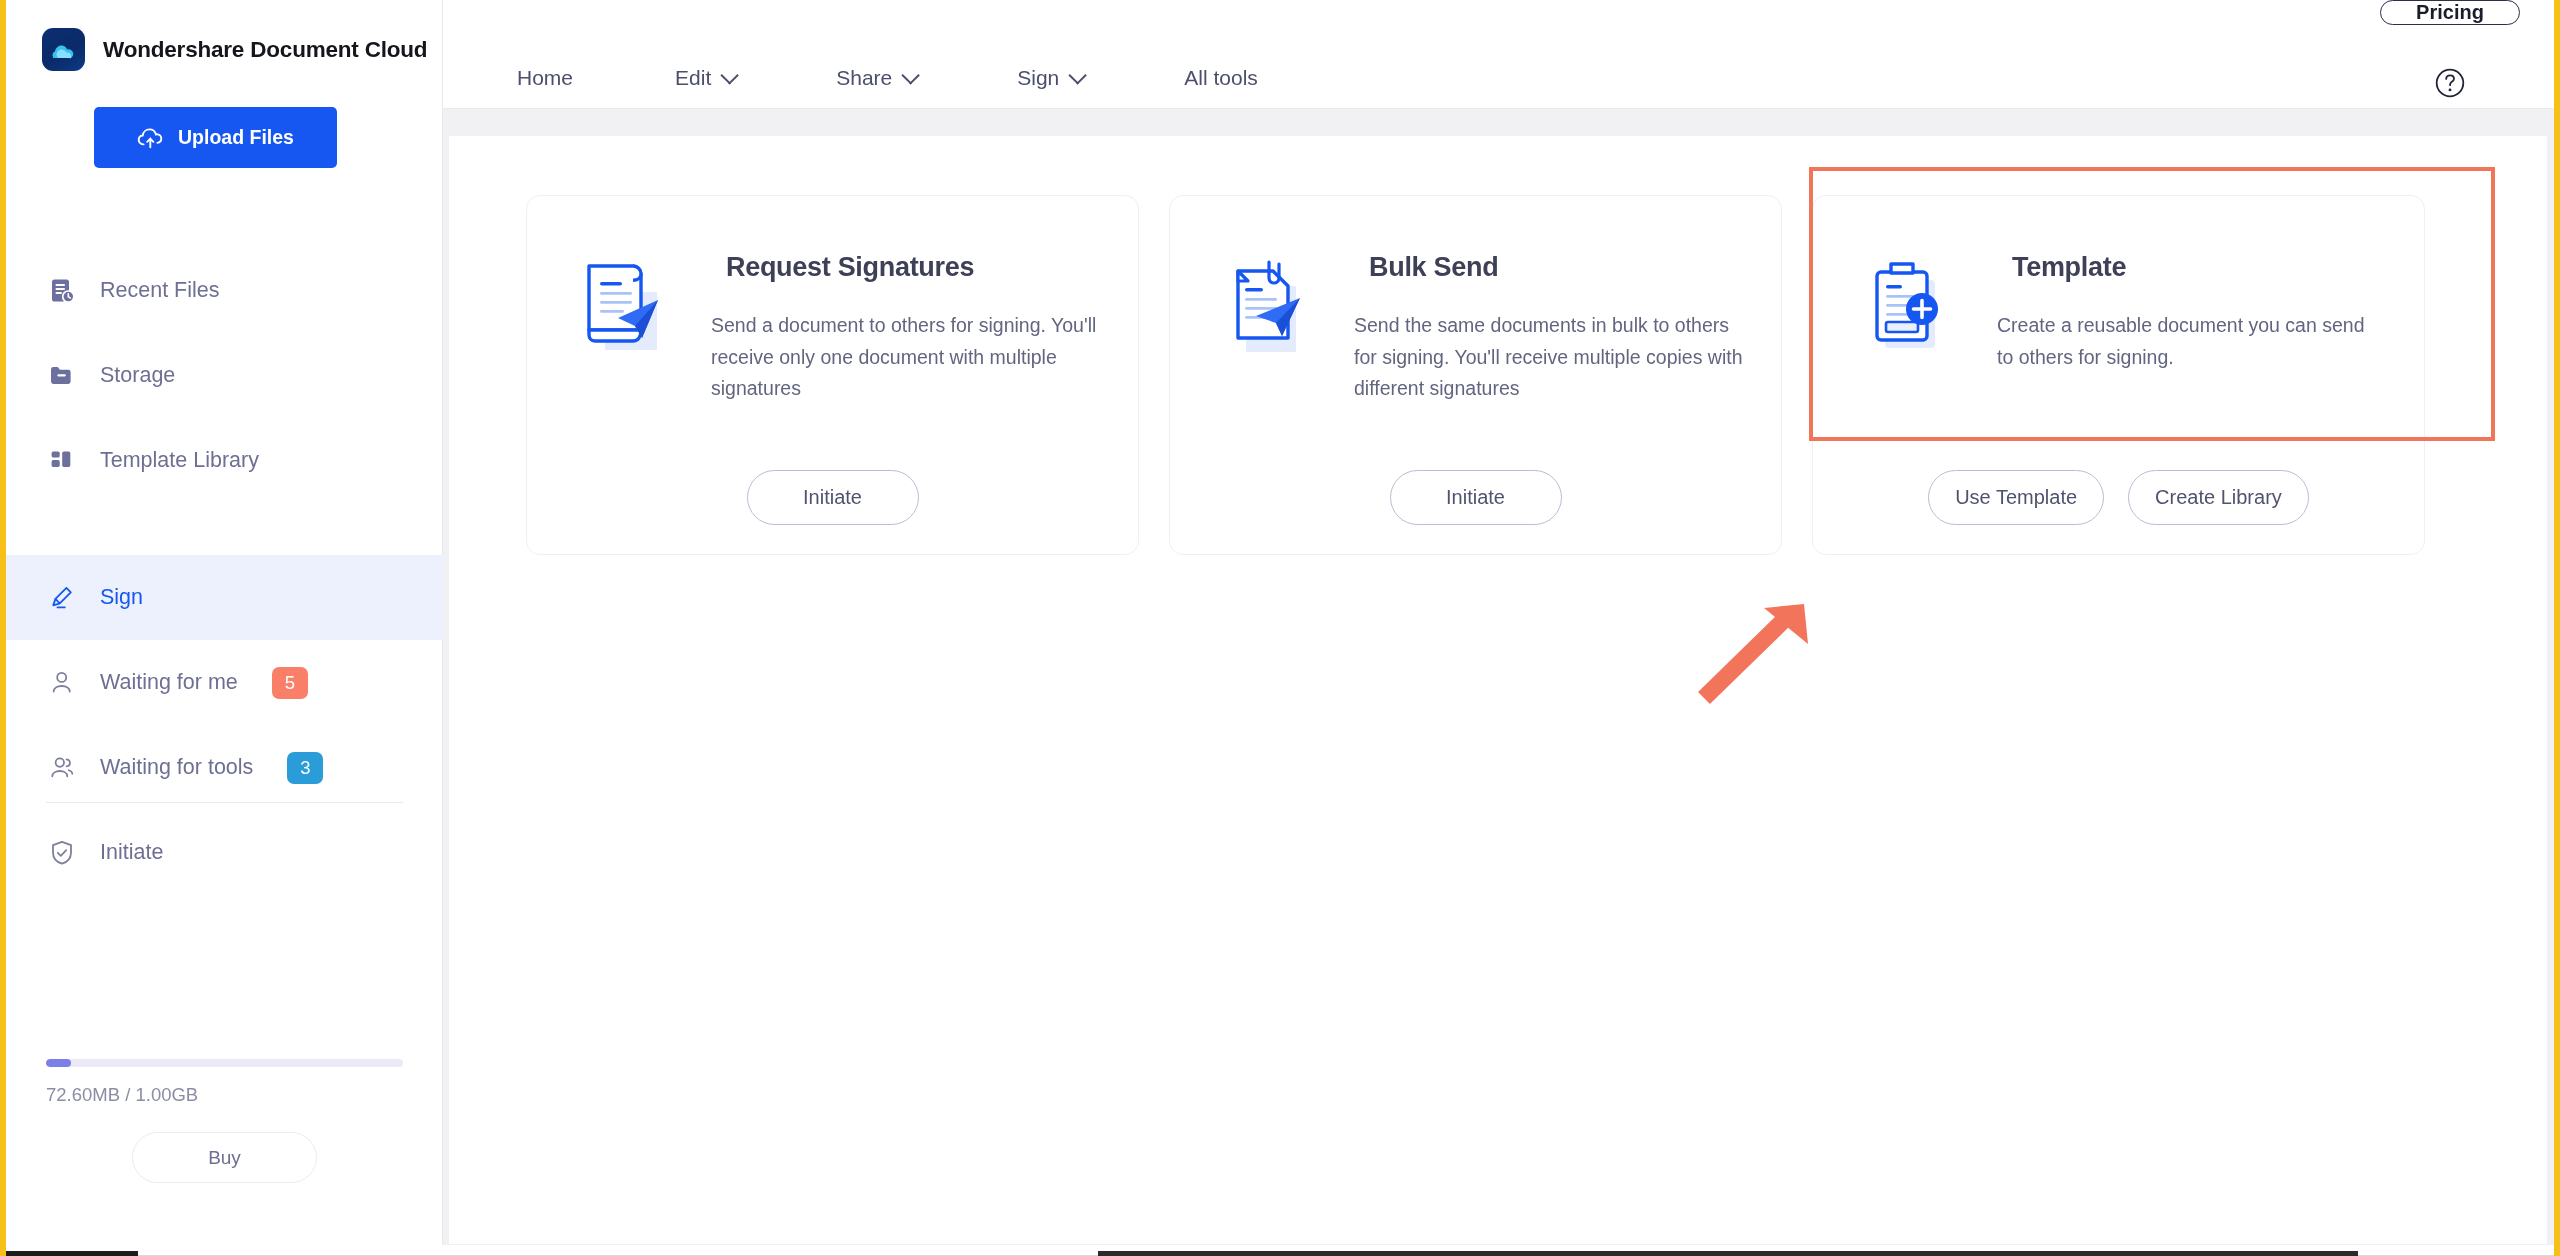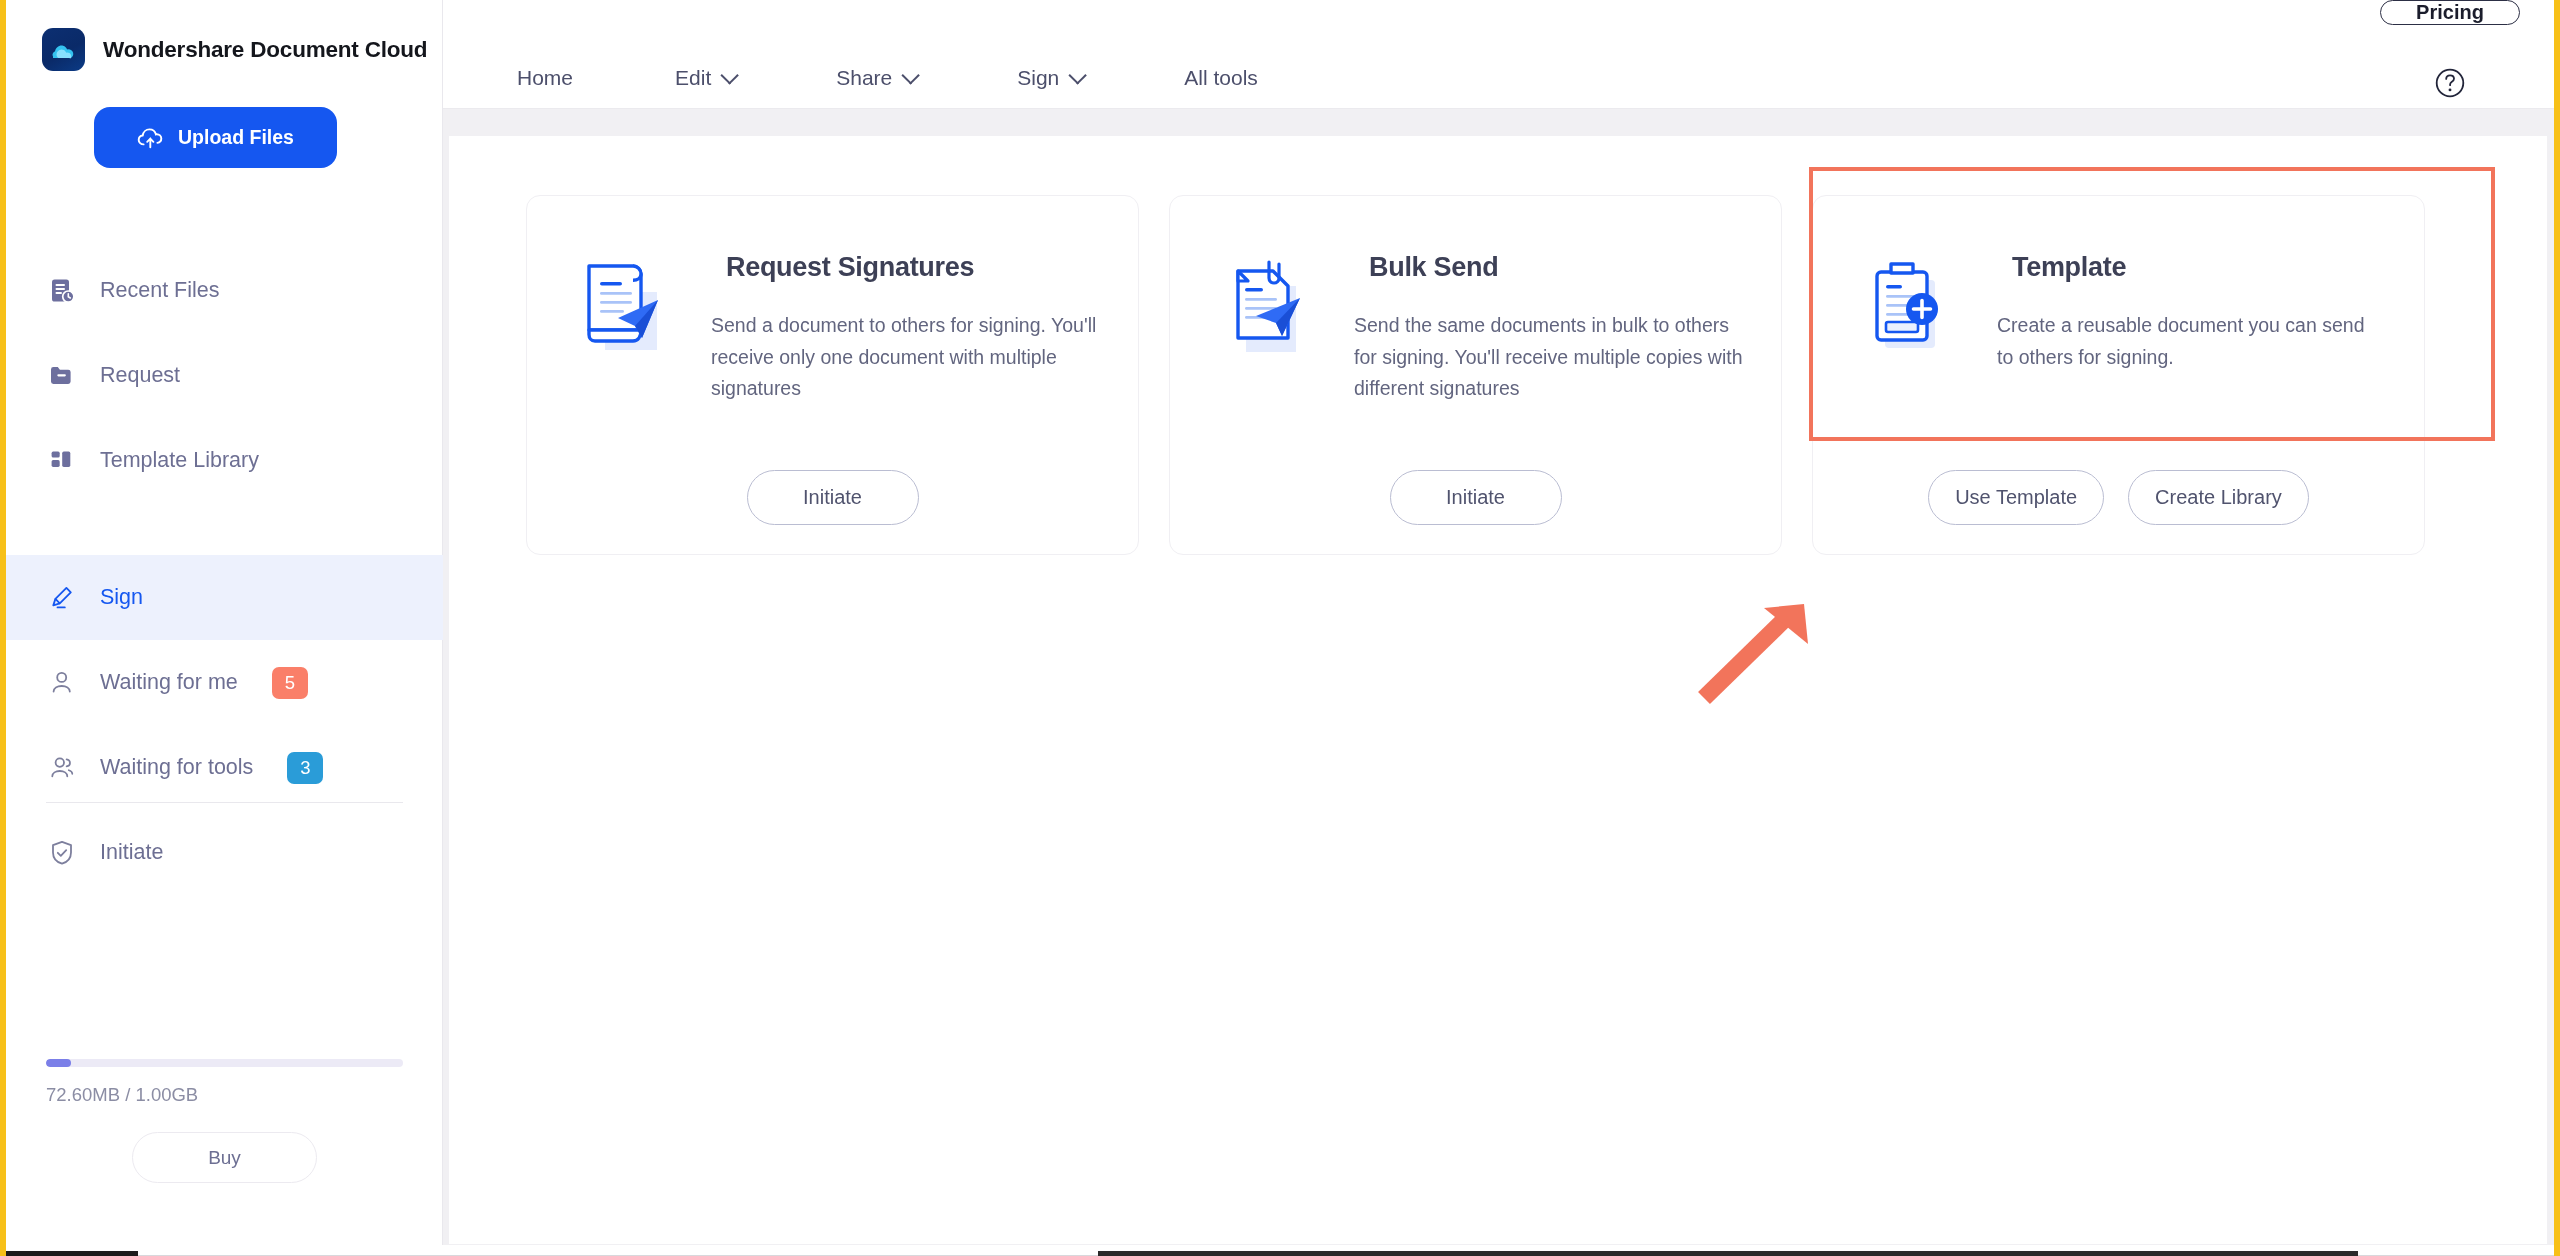--- a/index.html
+++ b/index.html
@@ -37,21 +37,21 @@
   }
   .brand-name {
     font-size: 22.5px; font-weight: bold; color: #14161c;
     letter-spacing: -0.2px; white-space: nowrap;
   }
 
   .upload-btn {
     position: absolute; left: 88px; top: 107px;
     width: 243px; height: 61px;
     background: #1557f0; color: #ffffff;
-    border: none; border-radius: 16px;
+    border: none; border-radius: 5px;
     display: flex; align-items: center; justify-content: center; gap: 14px;
     font-size: 19.5px; font-weight: bold;
     font-family: "Liberation Sans", sans-serif;
     cursor: pointer;
   }
 
   .nav-list { position: absolute; left: 0; top: 248px; width: 437px; }
   .nav-item {
     position: relative;
     height: 85px;
@@ -269,21 +269,21 @@
         <span class="nav-label">Recent Files</span>
       </div>
 
       <div class="nav-item">
         <span class="nav-ico">
           <svg width="28" height="28" viewBox="0 0 28 28">
             <path d="M3 7.5a2.4 2.4 0 0 1 2.4-2.4h4.4l2.1 2.6h8.3a2.4 2.4 0 0 1 2.4 2.4v9.4a2.4 2.4 0 0 1-2.4 2.4H5.4A2.4 2.4 0 0 1 3 19.5V7.5z" fill="#6d6f9e"></path>
             <rect x="9.3" y="12.2" width="8.6" height="2.2" rx="1.1" fill="#fff"></rect>
           </svg>
         </span>
-        <span class="nav-label">Request</span>
+        <span class="nav-label">Storage</span>
       </div>
 
       <div class="nav-item">
         <span class="nav-ico">
           <svg width="28" height="28" viewBox="0 0 28 28">
             <rect x="3.6" y="4.6" width="8.1" height="6" rx="1.6" fill="#6d6f9e"></rect>
             <rect x="14.2" y="4.6" width="8.1" height="15.3" rx="1.6" fill="#6d6f9e"></rect>
             <rect x="3.6" y="13.1" width="8.1" height="6.8" rx="1.6" fill="#6d6f9e"></rect>
           </svg>
         </span>

